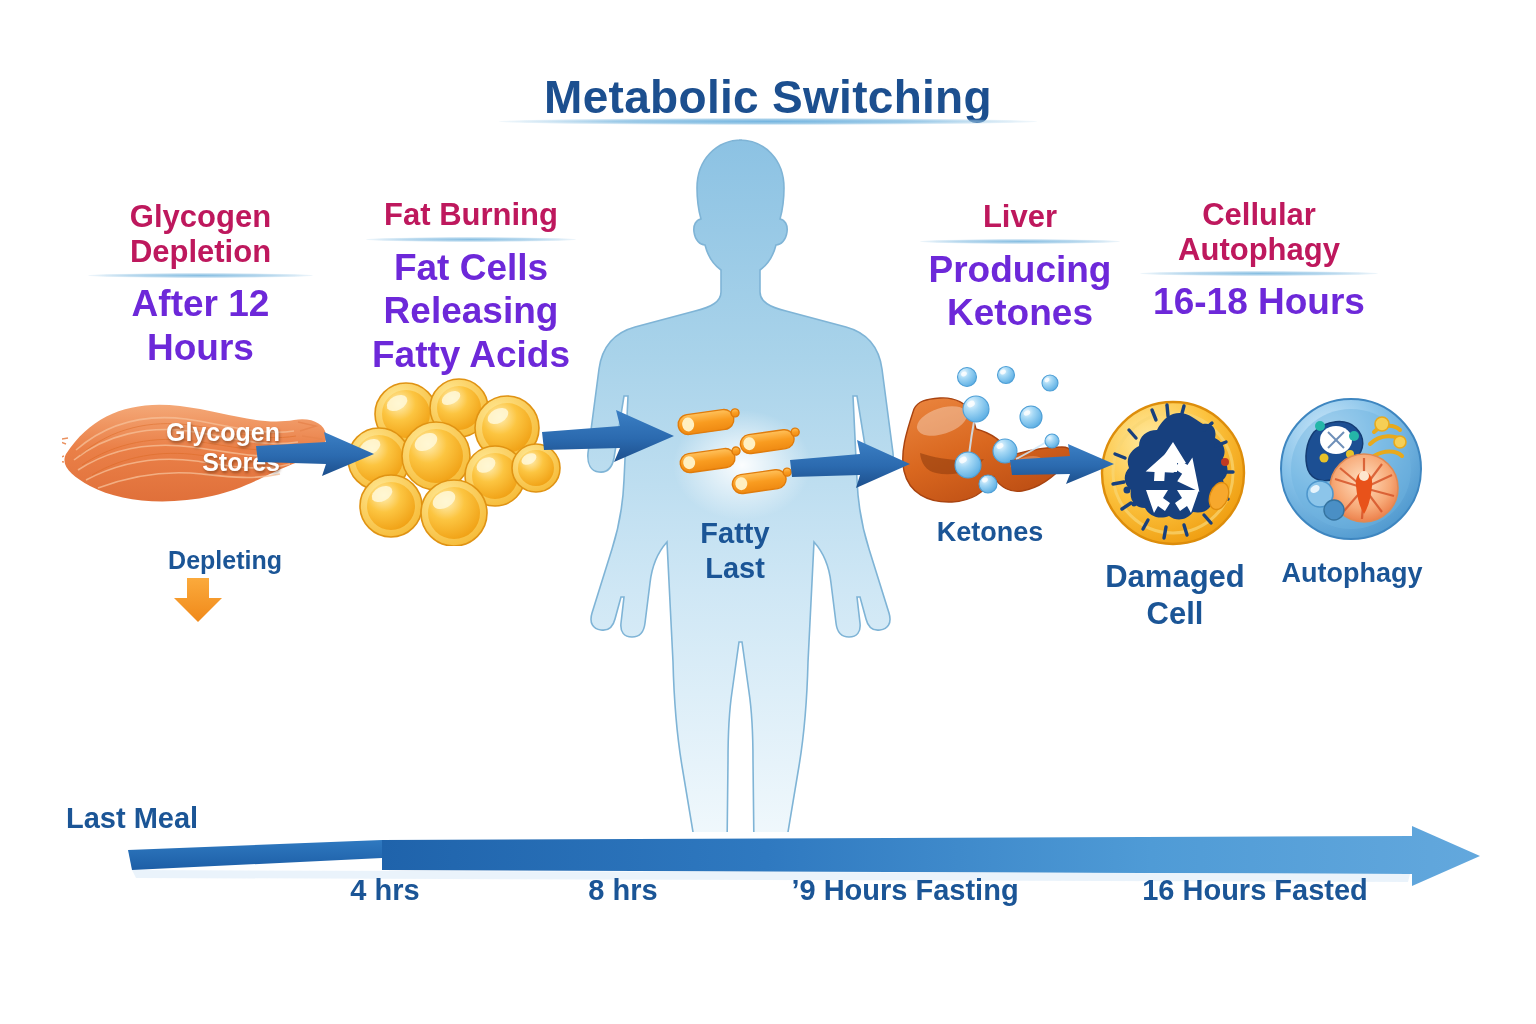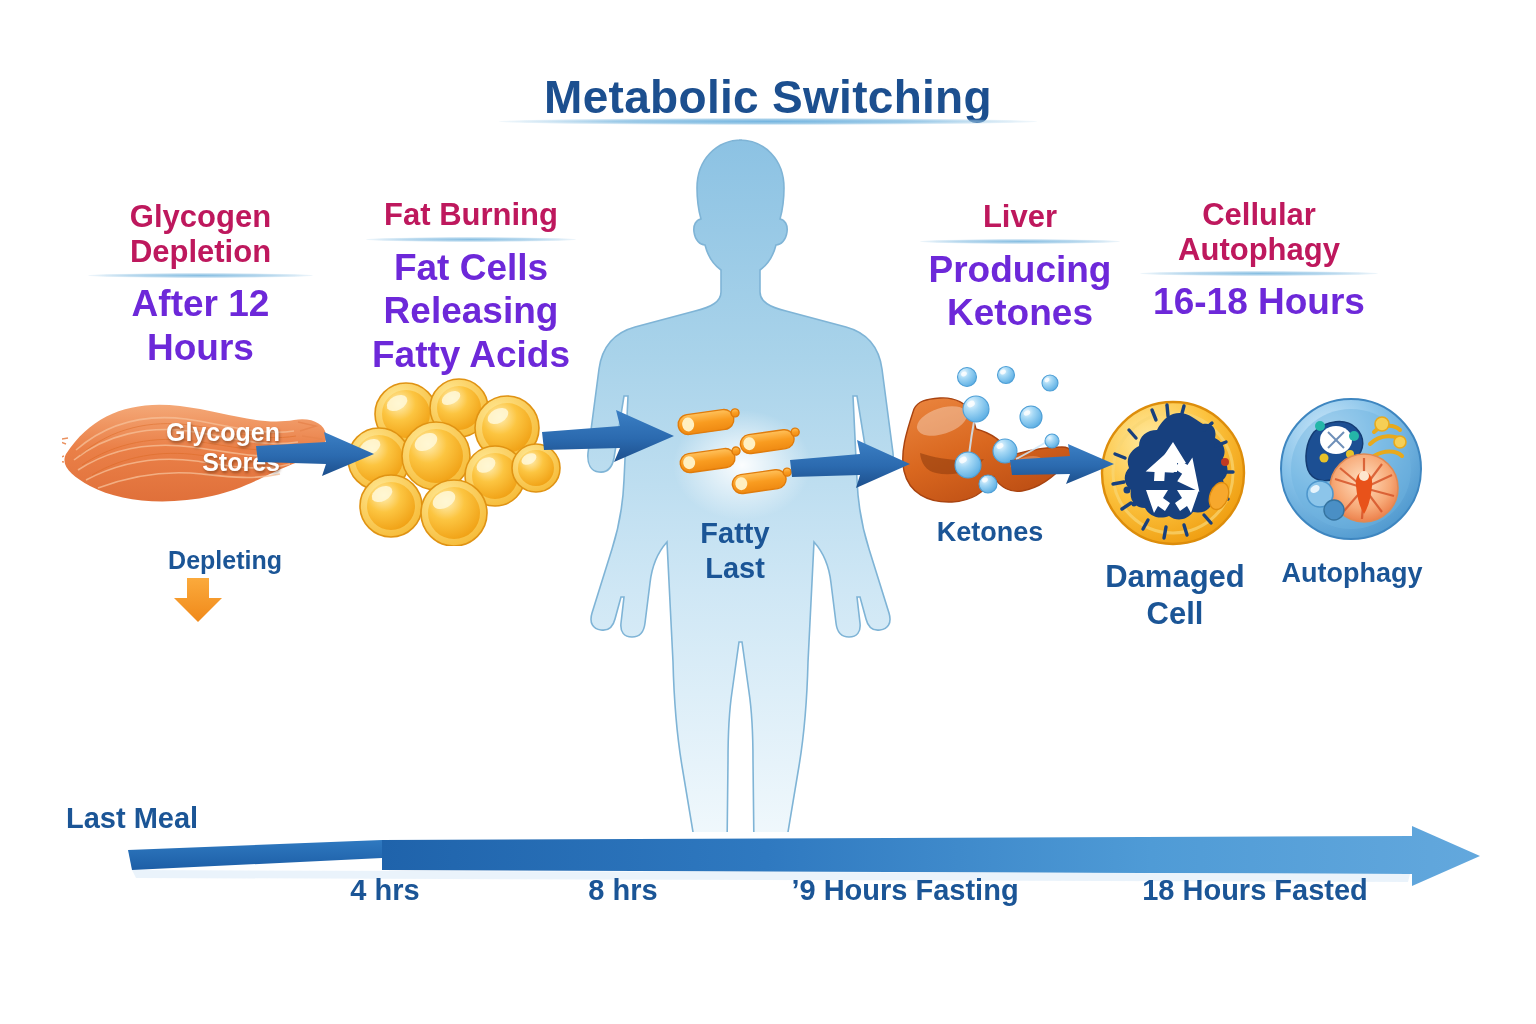--- a/index.html
+++ b/index.html
@@ -532,15 +532,15 @@
     <path fill="url(#tlGrad2)" d="M68 38 L322 28 L322 46 L72 58 Z"></path>
 
     <path fill="url(#tlGrad)" d="M322 28 L1352 24 L1352 14 L1420 44 L1352 74 L1352 62 L322 58 Z"></path>
 
     <path fill="#e8f2fb" opacity=".9" d="M72 58 L1350 62 L1348 70 L76 66 Z"></path>
   </svg>
   <div id="last-meal">Last Meal</div>
   <div class="tick" id="tick-0">4 hrs</div>
   <div class="tick" id="tick-1">8 hrs</div>
   <div class="tick" id="tick-2">’9 Hours Fasting</div>
-  <div class="tick" id="tick-3">18 Hours Fasted</div>
+  <div class="tick" id="tick-3">16 Hours Fasted</div>
 
 </div>
 
 </body></html>

